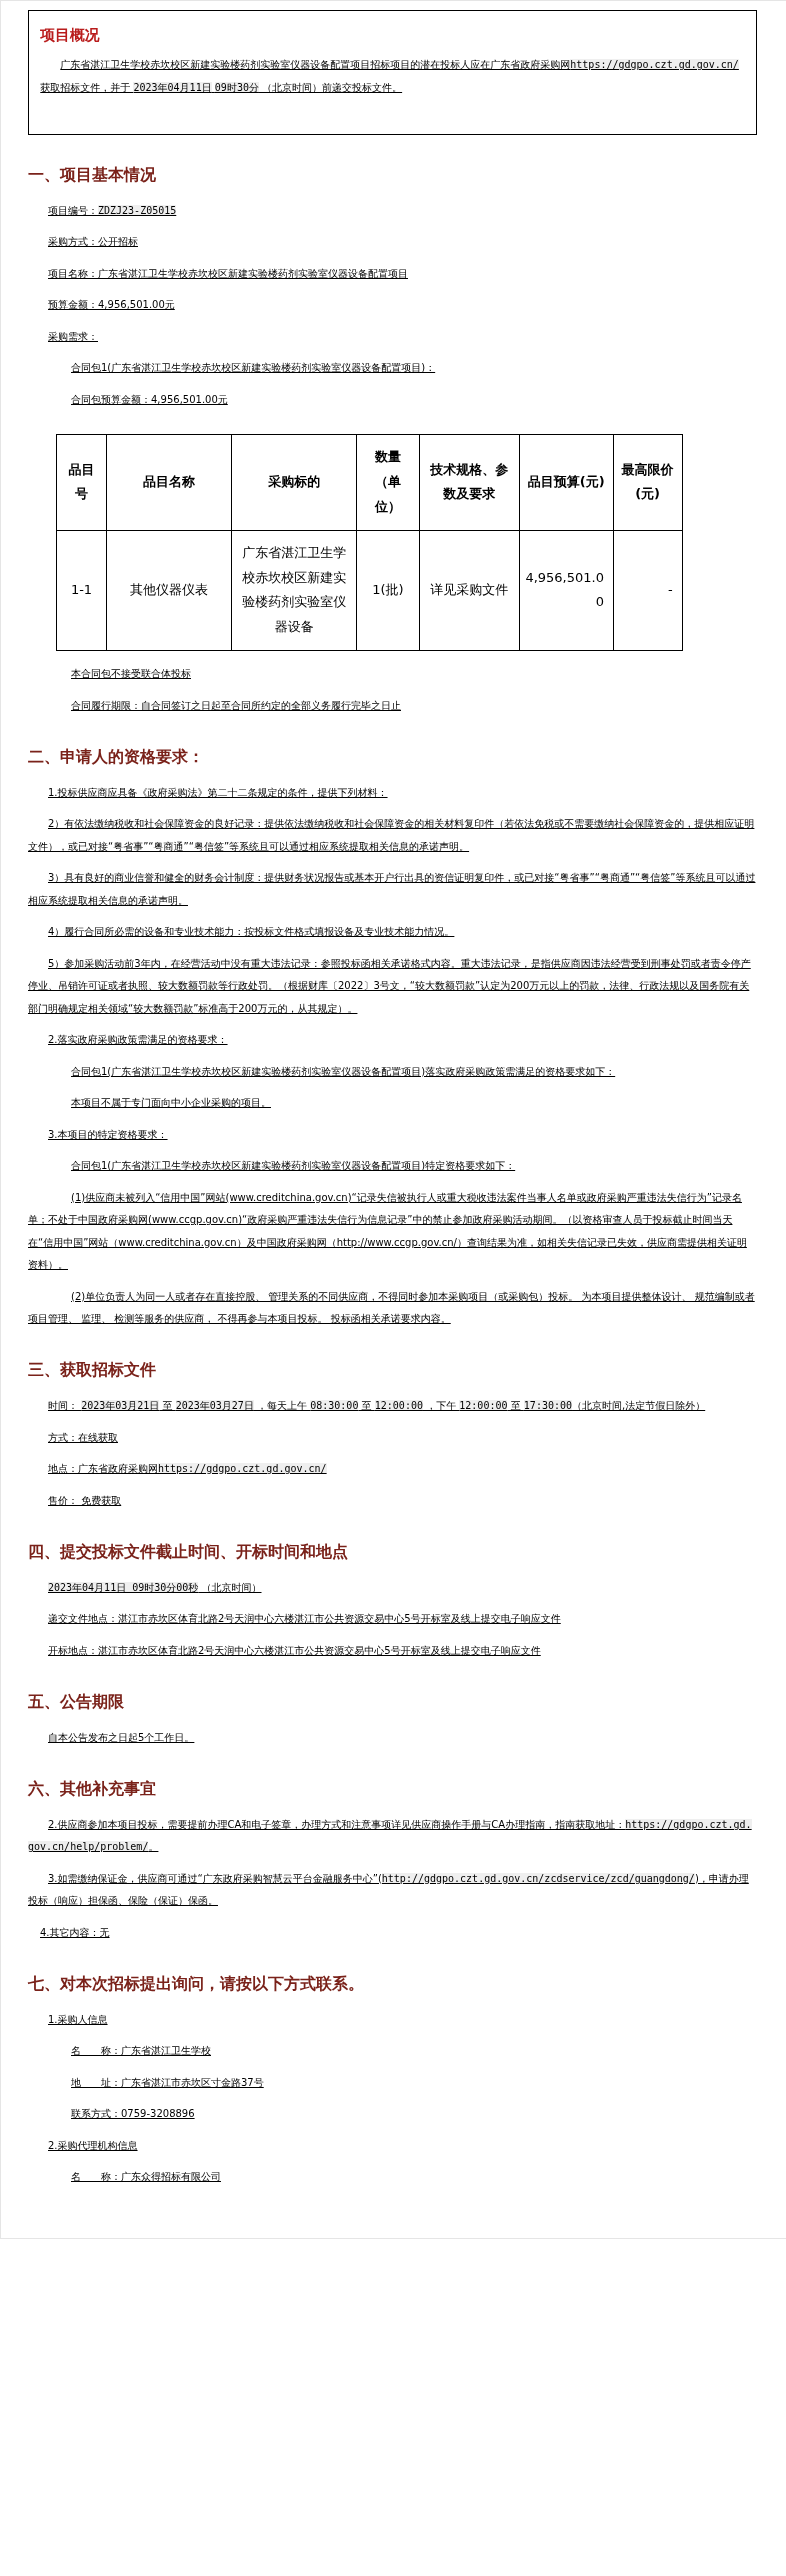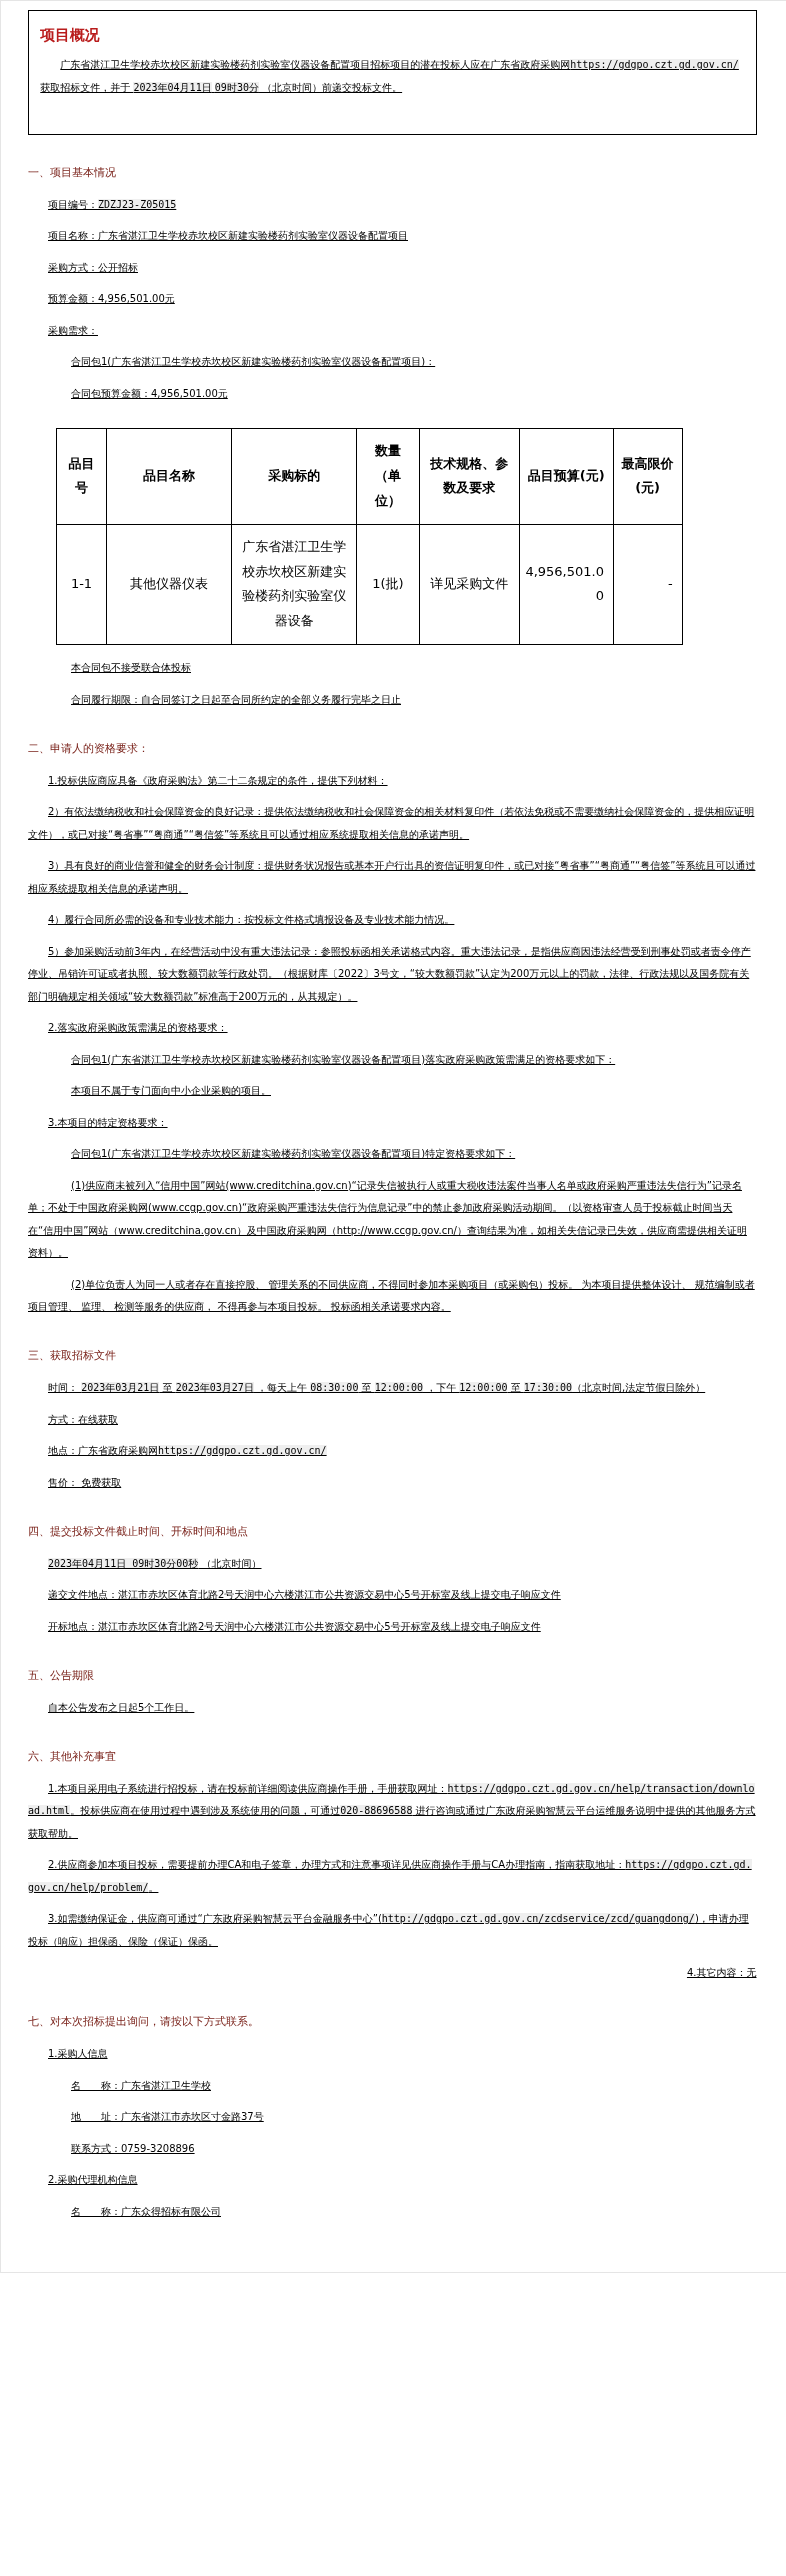--- a/index.html
+++ b/index.html
@@ -28,27 +28,27 @@
     margin:3.5px 0 8.7px 0;
     color:#b91c1c;
   }
   p.body{
     font-size:10px;
     line-height:2.25;
     margin:9px 0;
     word-break:break-all;
     text-decoration:underline;
   }
-  .ti1{text-indent:1.2em;text-align:right;}
+  .ti1{text-indent:1.2em;}
   .ti2{text-indent:2em;}
   .ti4{text-indent:4.3em;}
   .sec-h{
     color:var(--heading-color);
-    font-size:11px;
-    font-weight:normal;
+    font-size:16px;
+    font-weight:bold;
     margin:29.5px 0 14px 0;
   }
   .hl{
     background:var(--hl-bg);
     font-family:"DejaVu Sans Mono",monospace;
   }
   table.items{
     border-collapse:collapse;
     table-layout:fixed;
     width:86%;
@@ -72,22 +72,22 @@
 
 <div class="page">
 
   <div class="overview-box">
     <div class="overview-title">项目概况</div>
     <p class="body ti2"><span>广东省湛江卫生学校赤坎校区新建实验楼药剂实验室仪器设备配置项目招标项目的潜在投标人应在广东省政府采购网</span><span class="hl">https://gdgpo.czt.gd.gov.cn/</span><span>获取招标文件，并于 </span><span class="hl">2023年04月11日</span><span> </span><span class="hl">09时30分</span><span> （北京时间）前递交投标文件。</span></p>
   </div>
 
   <div class="sec-h">一、项目基本情况</div>
   <p class="body ti2"><span>项目编号：</span><span class="hl">ZDZJ23-Z05015</span></p>
+  <p class="body ti2">采购方式：公开招标</p>
   <p class="body ti2">项目名称：广东省湛江卫生学校赤坎校区新建实验楼药剂实验室仪器设备配置项目</p>
-  <p class="body ti2">采购方式：公开招标</p>
   <p class="body ti2">预算金额：4,956,501.00元</p>
   <p class="body ti2">采购需求：</p>
   <p class="body ti4">合同包1(广东省湛江卫生学校赤坎校区新建实验楼药剂实验室仪器设备配置项目)：</p>
   <p class="body ti4">合同包预算金额：4,956,501.00元</p>
 
   <table class="items">
     <colgroup>
       <col style="width:8%">
         <col style="width:20%">
         <col style="width:20%">
@@ -145,21 +145,20 @@
 
   <div class="sec-h">四、提交投标文件截止时间、开标时间和地点</div>
   <p class="body ti2"><span class="hl">2023年04月11日 09时30分00秒</span><span> （北京时间）</span></p>
   <p class="body ti2">递交文件地点：湛江市赤坎区体育北路2号天润中心六楼湛江市公共资源交易中心5号开标室及线上提交电子响应文件</p>
   <p class="body ti2">开标地点：湛江市赤坎区体育北路2号天润中心六楼湛江市公共资源交易中心5号开标室及线上提交电子响应文件</p>
 
   <div class="sec-h">五、公告期限</div>
   <p class="body ti2">自本公告发布之日起5个工作日。</p>
 
   <div class="sec-h">六、其他补充事宜</div>
-  <p class="body ti2"><span>1.本项目采用电子系统进行招投标，请在投标前详细阅读供应商操作手册，手册获取网址：</span><span class="hl">https://gdgpo.czt.gd.gov.cn/help/transaction/download.html</span><span>。投标供应商在使用过程中遇到涉及系统使用的问题，可通过</span><span class="hl">020-88696588</span><span> 进行咨询或通过广东政府采购智慧云平台运维服务说明中提供的其他服务方式获取帮助。</span></p>
   <p class="body ti2"><span>2.供应商参加本项目投标，需要提前办理CA和电子签章，办理方式和注意事项详见供应商操作手册与CA办理指南，指南获取地址：</span><span class="hl">https://gdgpo.czt.gd.gov.cn/help/problem/</span><span>。</span></p>
   <p class="body ti2"><span>3.如需缴纳保证金，供应商可通过“广东政府采购智慧云平台金融服务中心”(</span><span class="hl">http://gdgpo.czt.gd.gov.cn/zcdservice/zcd/guangdong/</span><span>)，申请办理投标（响应）担保函、保险（保证）保函。</span></p>
   <p class="body ti1">4.其它内容：无</p>
 
   <div class="sec-h">七、对本次招标提出询问，请按以下方式联系。</div>
   <p class="body ti2">1.采购人信息</p>
   <p class="body ti4">名　　称：广东省湛江卫生学校</p>
   <p class="body ti4">地　　址：广东省湛江市赤坎区寸金路37号</p>
   <p class="body ti4">联系方式：0759-3208896</p>
   <p class="body ti2">2.采购代理机构信息</p>

